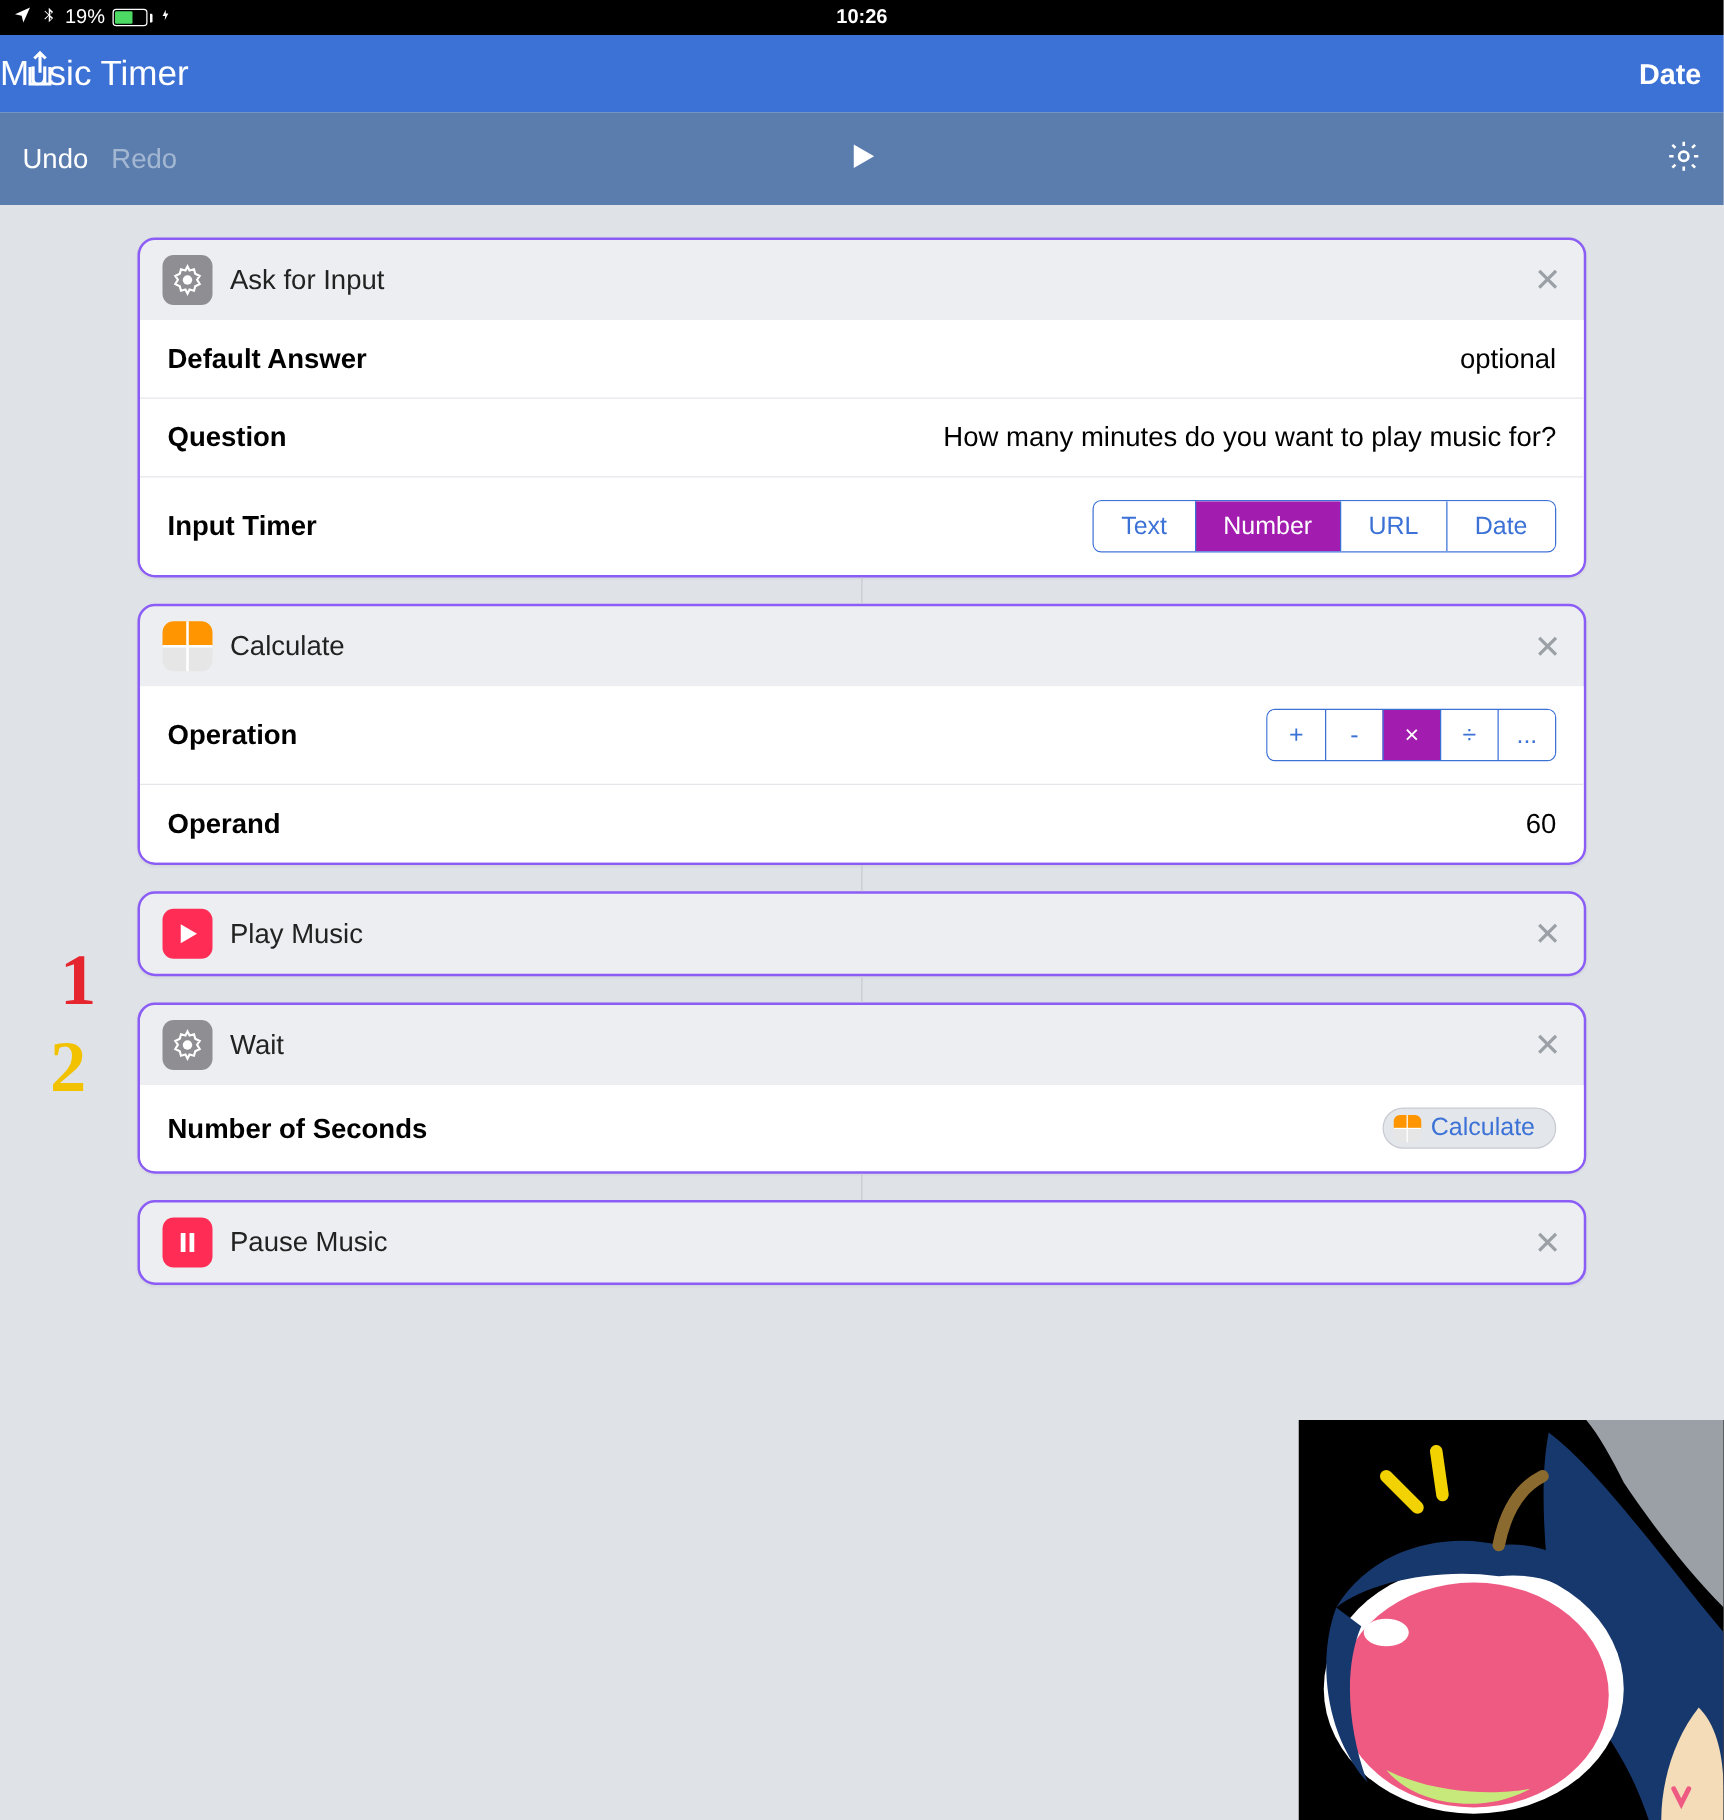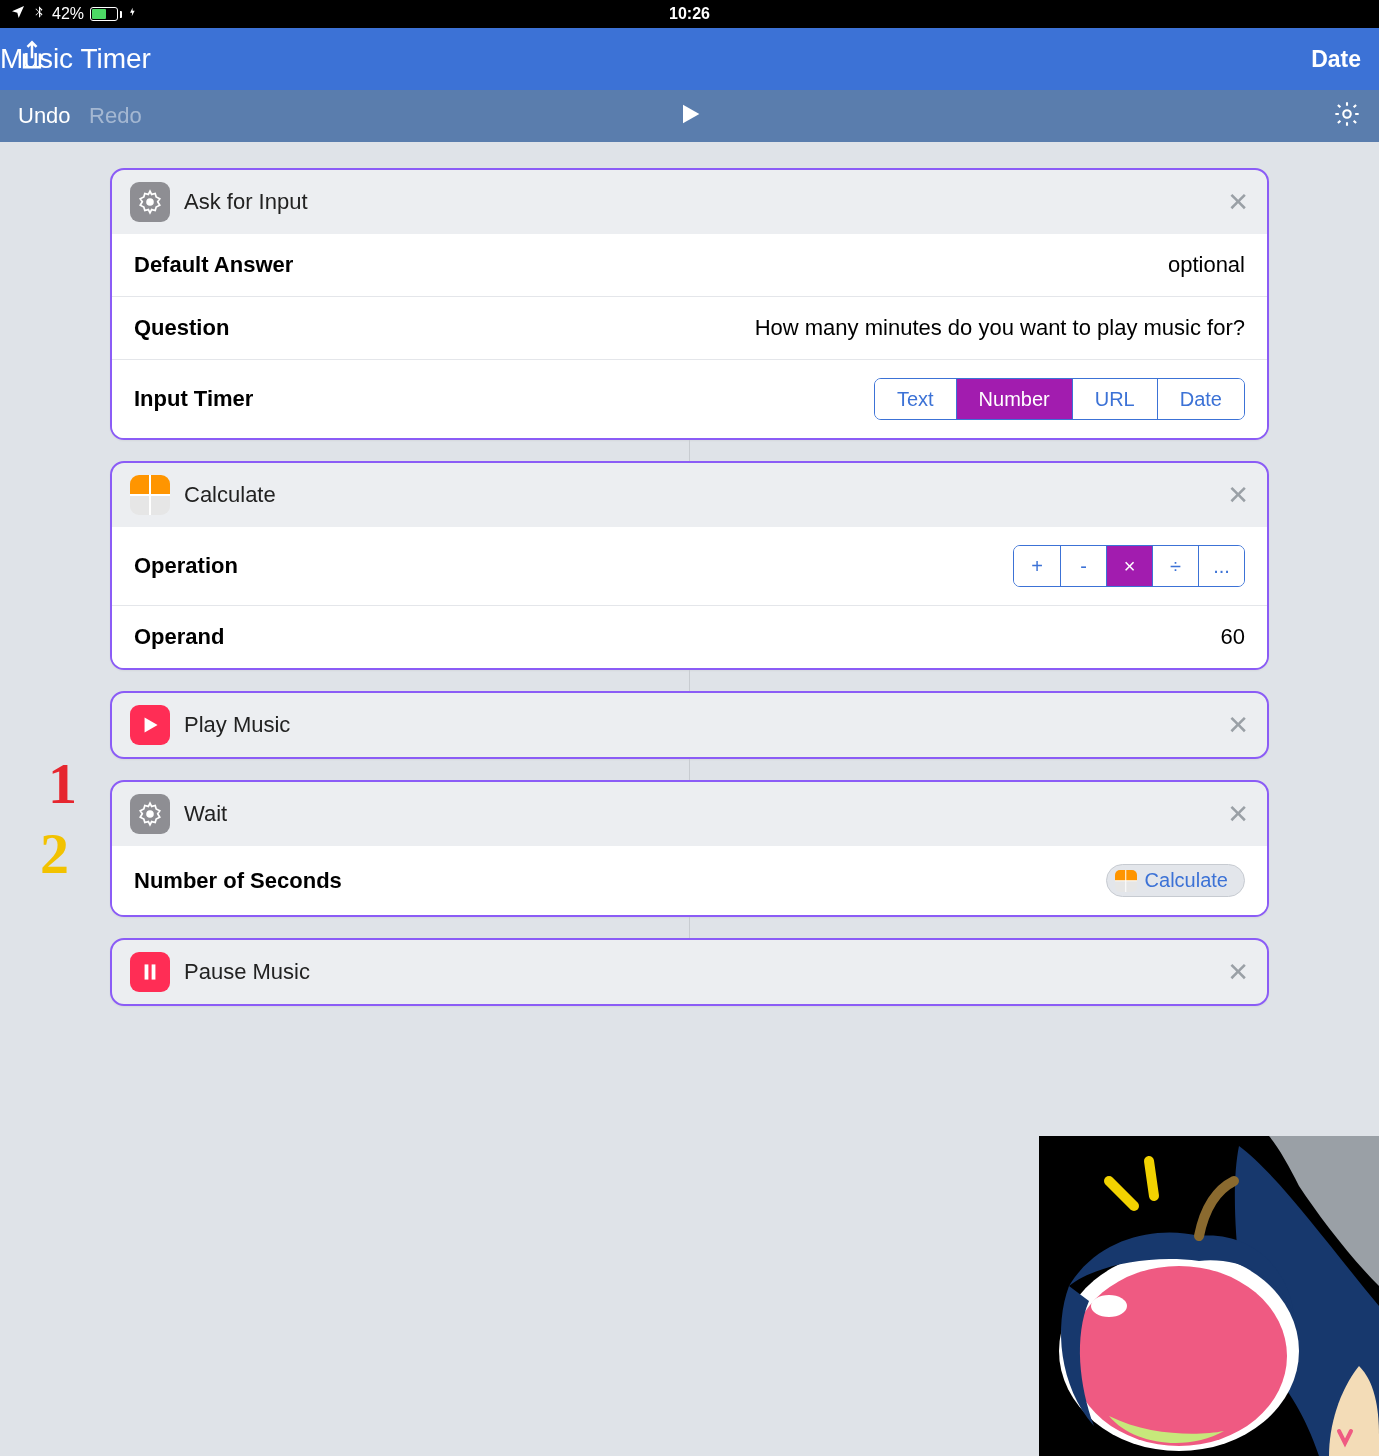--- a/index.html
+++ b/index.html
@@ -36,21 +36,21 @@
     padding: 0 18px;
     position: relative;
   }
   .nav-title { position:absolute; left:0; right:0; text-align:left; font-size:28px; font-weight:400; pointer-events:none; }
   .nav-done  { font-size:23px; font-weight:600; }
 
   .share-icon svg { width:28px; height:34px; stroke:#fff; fill:none; stroke-width:2.2; }
 
   
   .toolbar {
-    height: 52px;
+    height: 74px;
     background: #5a7dad;
     color: #fff;
     display:flex;
     align-items:center;
     justify-content:space-between;
     padding: 0 18px;
     position:relative;
   }
   .toolbar-left span { font-size:22px; margin-right:14px; }
   .toolbar .redo { color: rgba(255,255,255,0.45); }
@@ -172,21 +172,21 @@
     <span>
       <svg viewBox="0 0 24 24" width="16" height="16" fill="#fff">
           <path d="M3 11l18-8-8 18-2-8-8-2z"></path>
         </svg>
     </span>
     <span>
       <svg viewBox="0 0 24 24" width="14" height="16" fill="#fff">
           <path d="M12 2v9L7 6l-1 1 5.5 5L6 17l1 1 5-5v9l6-6-4.5-4L18 8l-6-6zm2 5l2 2-2 2V7zm0 8l2 2-2 2v-4z"></path>
         </svg>
     </span>
-    <span>42%</span>
+    <span>19%</span>
     <span class="battery">
       <span class="battery-body">
           <span class="battery-fill"></span>
         </span>
         <span class="battery-cap"></span>
     </span>
     <span>
       <svg viewBox="0 0 24 24" width="10" height="16" fill="#fff">
           <path d="M11 2L5 14h5l-1 8 7-13h-5l0-7z"></path>
         </svg>

